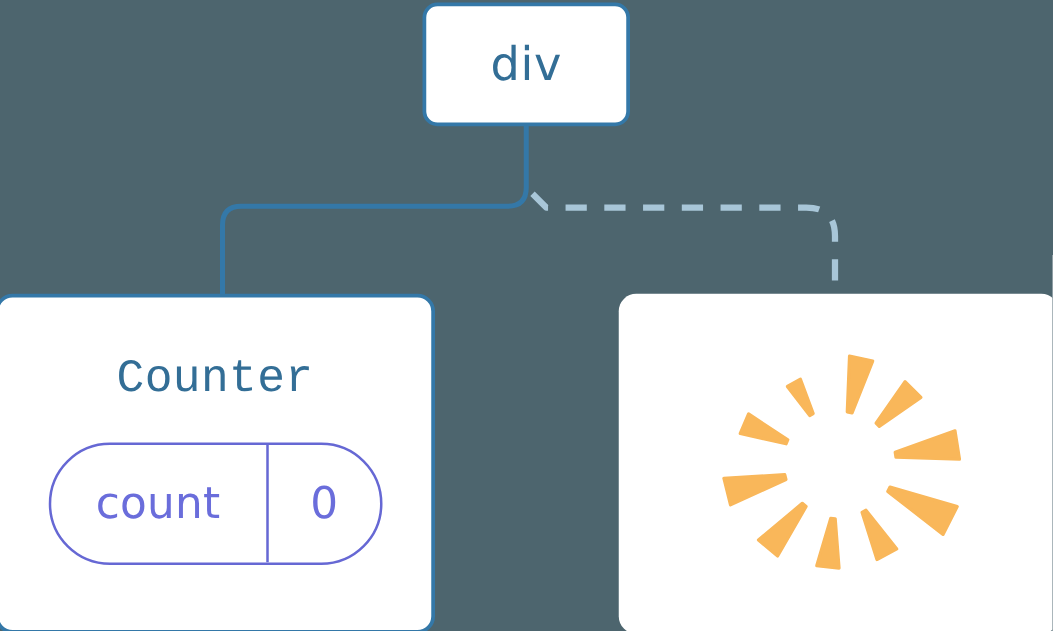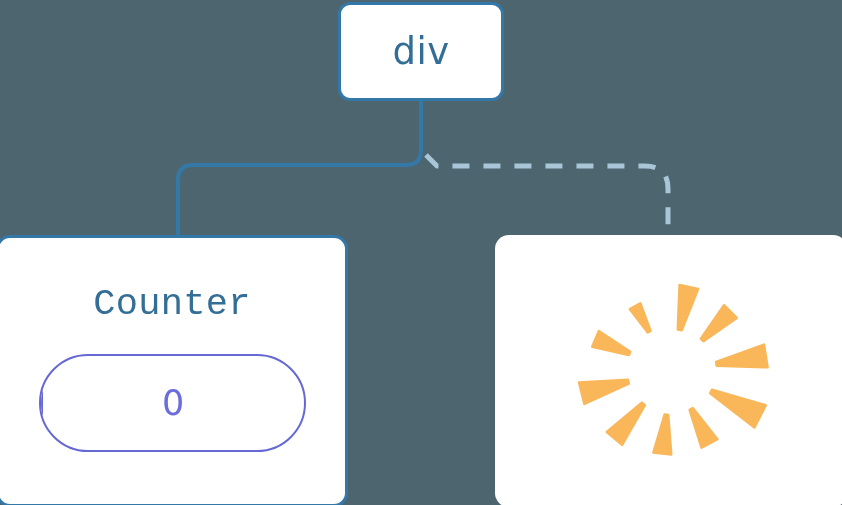--- a/index.html
+++ b/index.html
@@ -153,20 +153,21 @@
   </svg>
 
   <div class="node-box bordered" id="node-div">
     <span class="node-title">div</span>
   </div>
 
   <div class="node-box bordered" id="node-counter">
     <span class="node-title">Counter</span>
 
     <div class="state-pill">
+      <span class="pill-key">count</span>
       <span class="pill-divider"></span>
       <span class="pill-value">0</span>
     </div>
   </div>
 
   <div class="node-box plain" id="node-spinner">
     <div class="spinner-wrap">
       <svg id="spinner-svg" viewBox="0 0 352 272" width="352" height="272" xmlns="http://www.w3.org/2000/svg">
           <polygon points="203.17,53.85 184.59,49.90 182.78,94.50 186.69,95.33" fill="#f9b75a" stroke="#f9b75a" stroke-width="2.5" stroke-linejoin="round"></polygon>
           <polygon points="241.76,82.97 229.03,70.24 205.84,103.61 208.39,106.16" fill="#f9b75a" stroke="#f9b75a" stroke-width="2.5" stroke-linejoin="round"></polygon>

